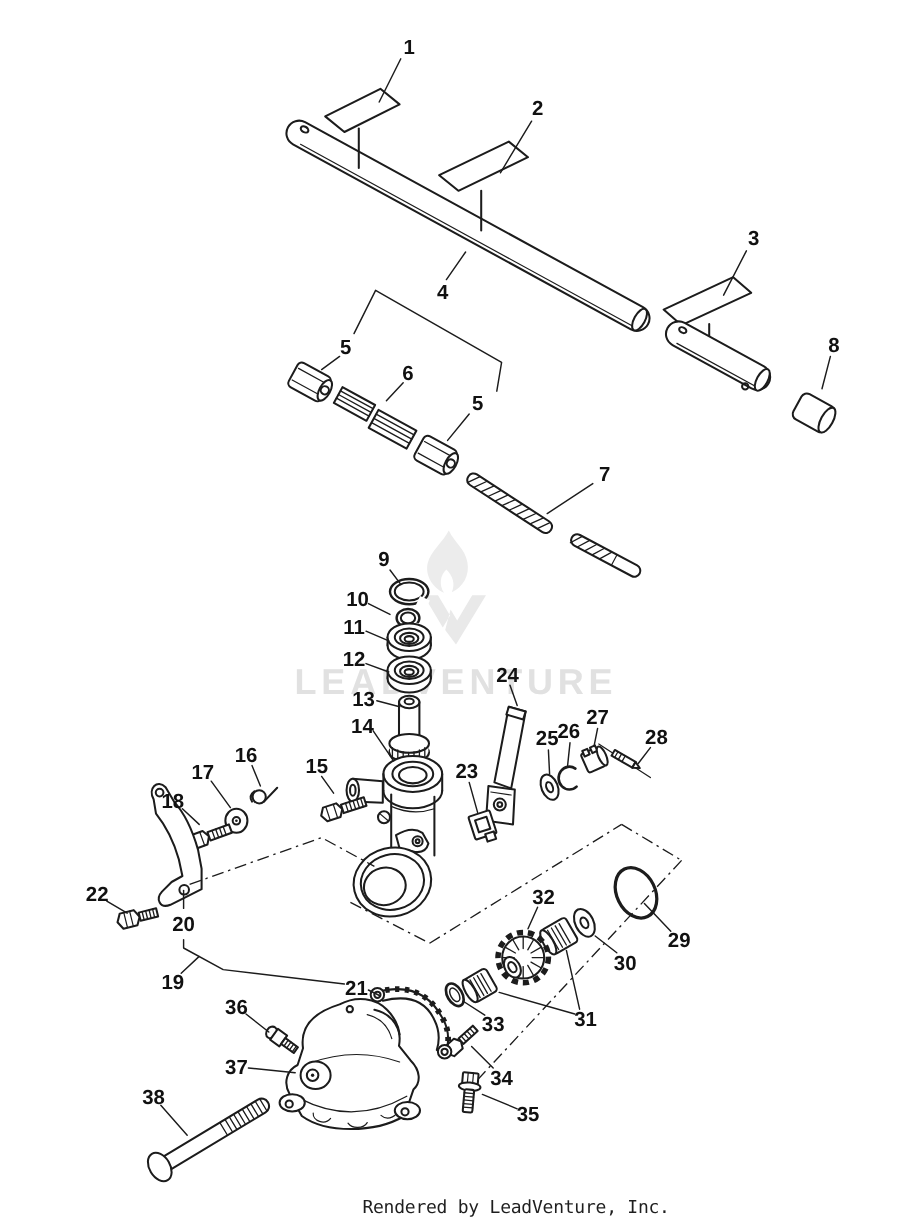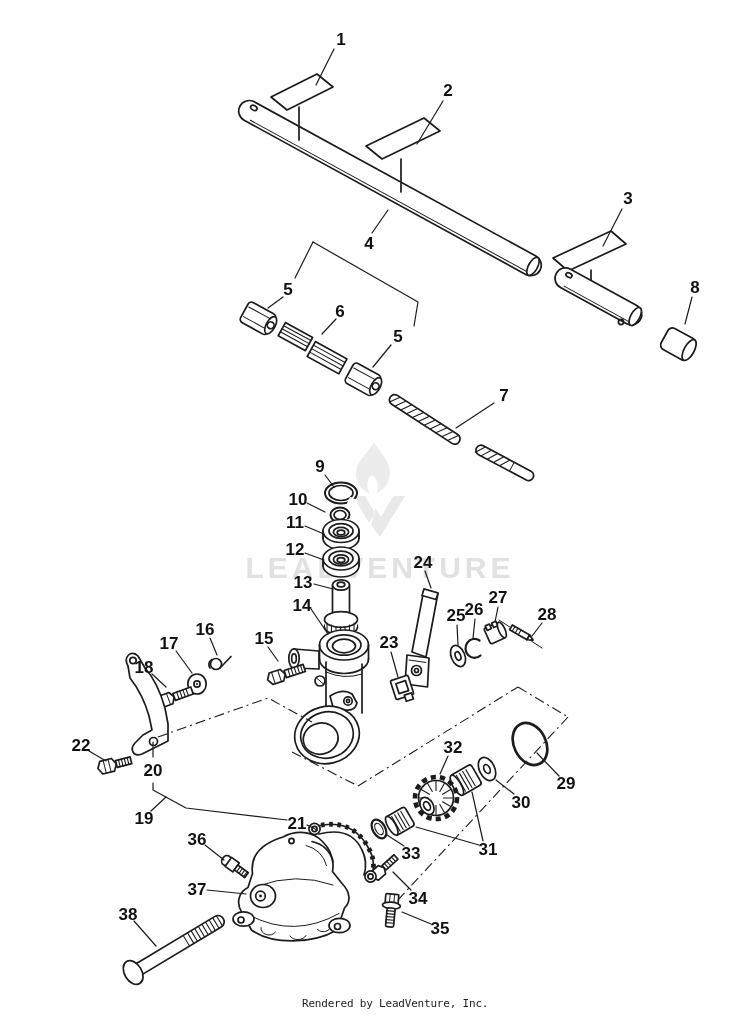--- a/index.html
+++ b/index.html
@@ -17,21 +17,21 @@
   .teeth{fill:none;stroke:#1c1c1c;stroke-width:4.6;stroke-dasharray:5.2 4.1;}
   .knob{fill:none;stroke:#1c1c1c;stroke-width:4.8;stroke-dasharray:3.6 4.6;}
   .leader{fill:none;stroke:#1c1c1c;stroke-width:1.2;stroke-linecap:round;stroke-linejoin:round;}
   .callout-num{font-family:"Liberation Sans",sans-serif;font-size:17px;font-weight:bold;
                fill:#111;text-anchor:middle;}
   .wm-flame{fill:#ececec;}
   .wm-mono{fill:#e9e9e9;}
   .wm-text{font-family:"Liberation Sans",sans-serif;font-size:30px;font-weight:bold;
            letter-spacing:4px;fill:#e1e1e1;text-anchor:middle;}
   .footer{position:absolute;left:302px;top:997px;font-family:"DejaVu Sans Mono",monospace;
-          font-size:11px;letter-spacing:-0.2px;color:#1e1e1e;white-space:nowrap;}
+          font-size:15px;letter-spacing:-0.2px;color:#1e1e1e;white-space:nowrap;}
 </style>
 </head>
 <body>
 
 <div class="stage">
 <svg width="750" height="1019" viewBox="0 0 750 1019" xmlns="http://www.w3.org/2000/svg">
 
   <g>
     <path class="wm-flame" d="M 374,442 C 369,452 359,459 356.5,469 C 354,479 360,489.5 370,494
          C 365.5,487 367,479 372,474.5 C 377.5,480 379.5,486.5 376.5,493.5

